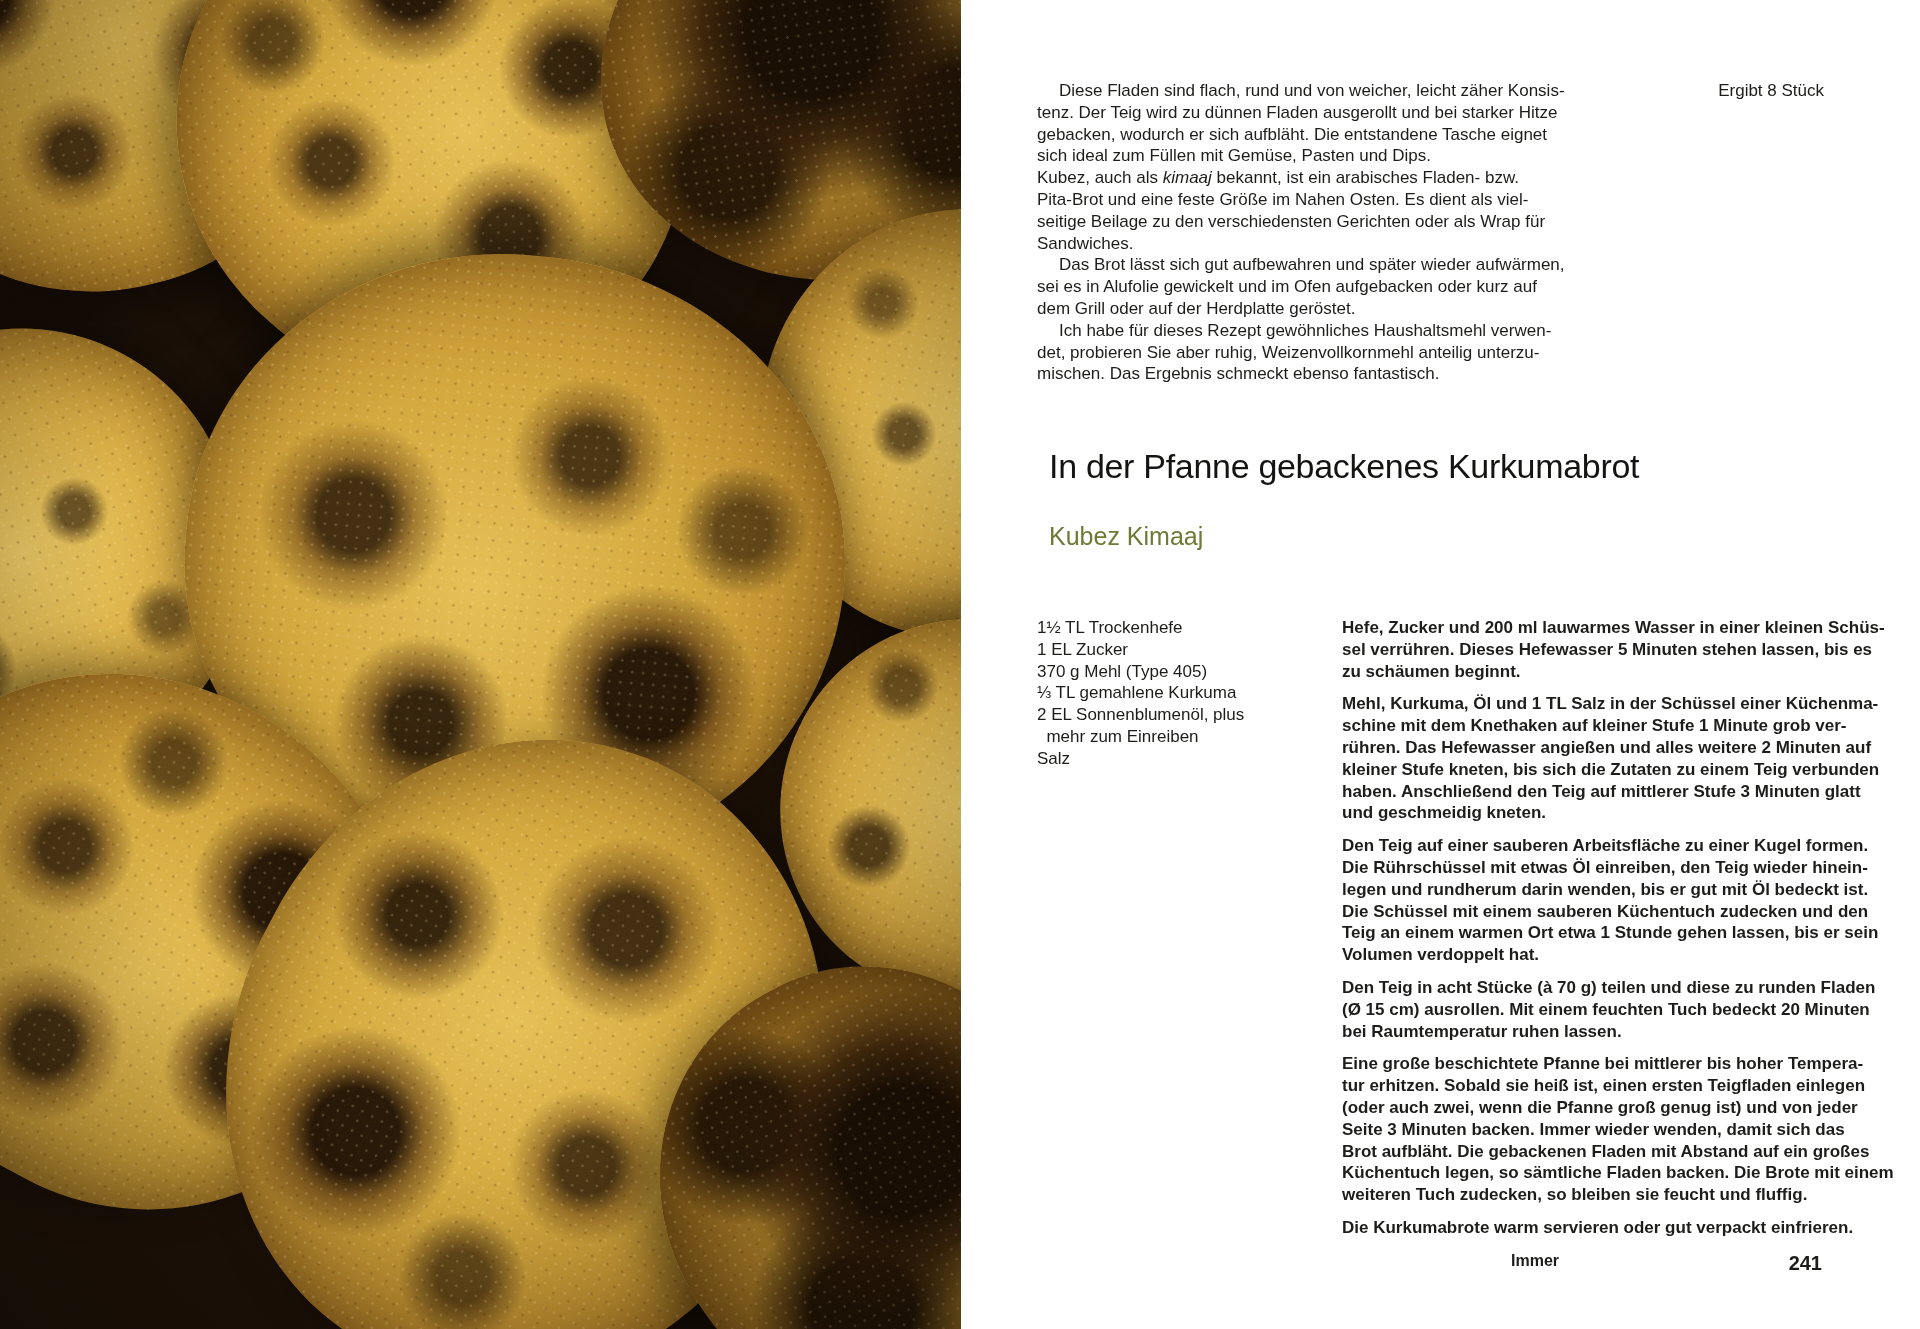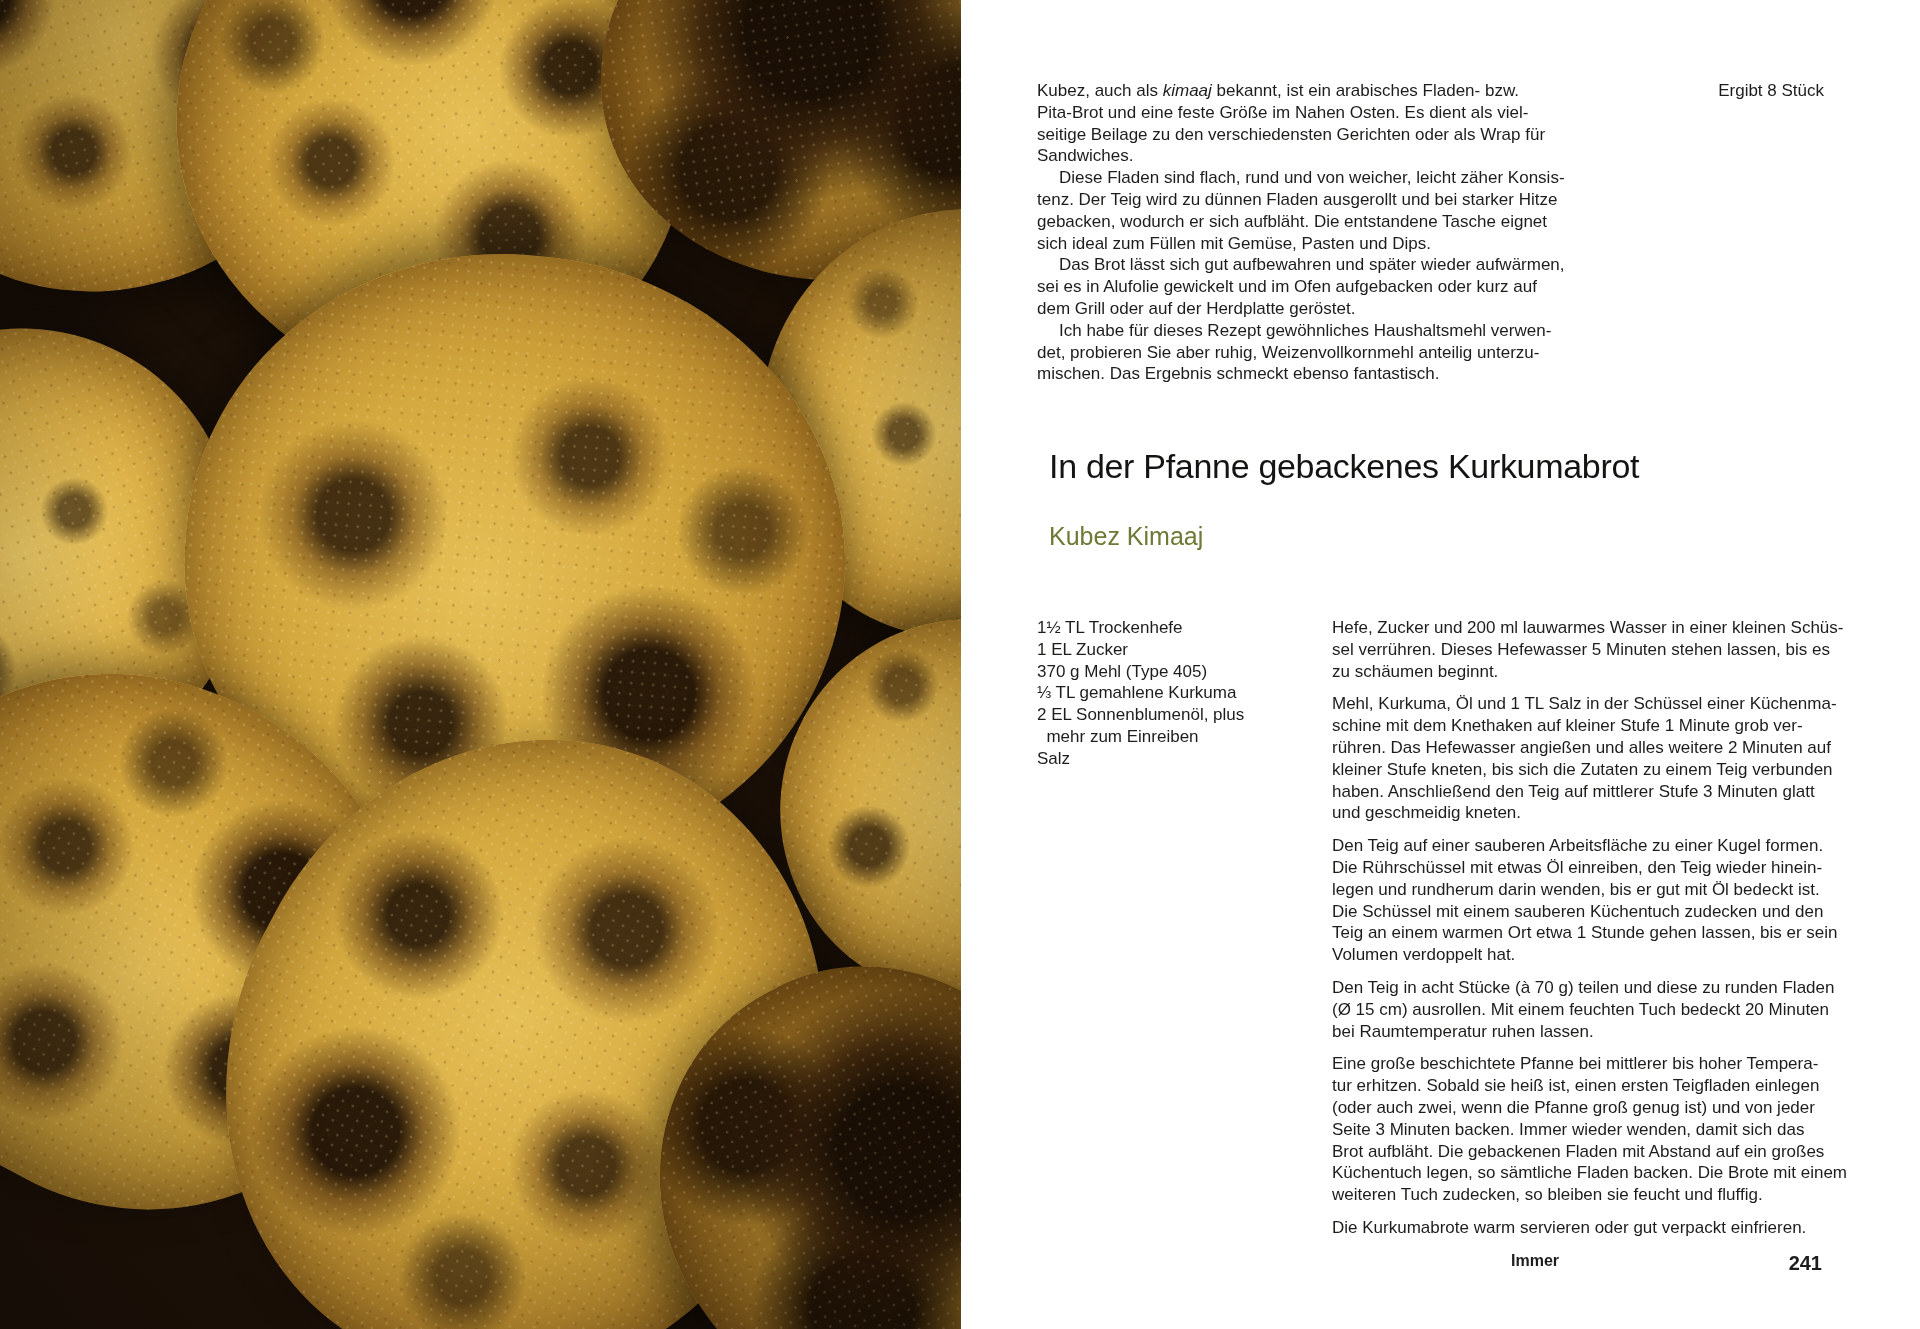--- a/index.html
+++ b/index.html
@@ -78,21 +78,21 @@
   .recipe-subtitle{
     position:absolute;left:76px;top:509px;margin:12px;
     font-size:25px;line-height:1.25;font-weight:400;color:#6d7934;
     white-space:nowrap;
   }
 
   .ingredients{position:absolute;left:76px;top:617px;width:280px;}
   .ingredients .ing{margin:0;}
 
   .instructions{position:absolute;left:369px;top:617px;width:525px;}
-  .instructions p{margin:0 0 11px 2px;}
+  .instructions p{margin:0 0 11px 12px;font-weight:bold;}
   .instructions p:last-child{margin-bottom:0;}
 
   .footer-section{
     position:absolute;left:534px;top:1252px;width:80px;text-align:center;
     font-size:16px;font-weight:700;color:#1d1d1b;
   }
   .footer-page{
     position:absolute;right:98px;top:1252px;
     font-size:20px;font-weight:700;color:#1d1d1b;
   }
@@ -112,28 +112,28 @@
   <div class="bread v1" style="left:200px;top:770px;width:650px;height:580px;border-radius:51% 49% 50% 50%/50% 50% 52% 48%;transform:rotate(298deg);"></div>
   <div class="bread v2" style="left:650px;top:980px;width:450px;height:420px;border-radius:50% 50% 51% 49%/49% 51% 50% 50%;transform:rotate(62deg);"></div>
   <div class="vignette"></div>
 </div>
 
 <div class="text-page">
 
   <div class="yield body-copy">Ergibt 8 Stück</div>
 
   <div class="intro body-copy">
+    <p class="pre ind">Diese Fladen sind flach, rund und von weicher, leicht zäher Konsis-
+tenz. Der Teig wird zu dünnen Fladen ausgerollt und bei starker Hitze
+gebacken, wodurch er sich aufbläht. Die entstandene Tasche eignet
+sich ideal zum Füllen mit Gemüse, Pasten und Dips.</p>
     <p class="pre"><span>Kubez, auch als </span><span class="it">kimaaj</span><span> bekannt, ist ein arabisches Fladen- bzw.
 Pita-Brot und eine feste Größe im Nahen Osten. Es dient als viel-
 seitige Beilage zu den verschiedensten Gerichten oder als Wrap für
 Sandwiches.</span></p>
-    <p class="pre ind">Diese Fladen sind flach, rund und von weicher, leicht zäher Konsis-
-tenz. Der Teig wird zu dünnen Fladen ausgerollt und bei starker Hitze
-gebacken, wodurch er sich aufbläht. Die entstandene Tasche eignet
-sich ideal zum Füllen mit Gemüse, Pasten und Dips.</p>
     <p class="pre ind">Das Brot lässt sich gut aufbewahren und später wieder aufwärmen,
 sei es in Alufolie gewickelt und im Ofen aufgebacken oder kurz auf
 dem Grill oder auf der Herdplatte geröstet.</p>
     <p class="pre ind">Ich habe für dieses Rezept gewöhnliches Haushaltsmehl verwen-
 det, probieren Sie aber ruhig, Weizenvollkornmehl anteilig unterzu-
 mischen. Das Ergebnis schmeckt ebenso fantastisch.</p>
   </div>
 
   <h1 class="recipe-title">In der Pfanne gebackenes Kurkumabrot</h1>
 

